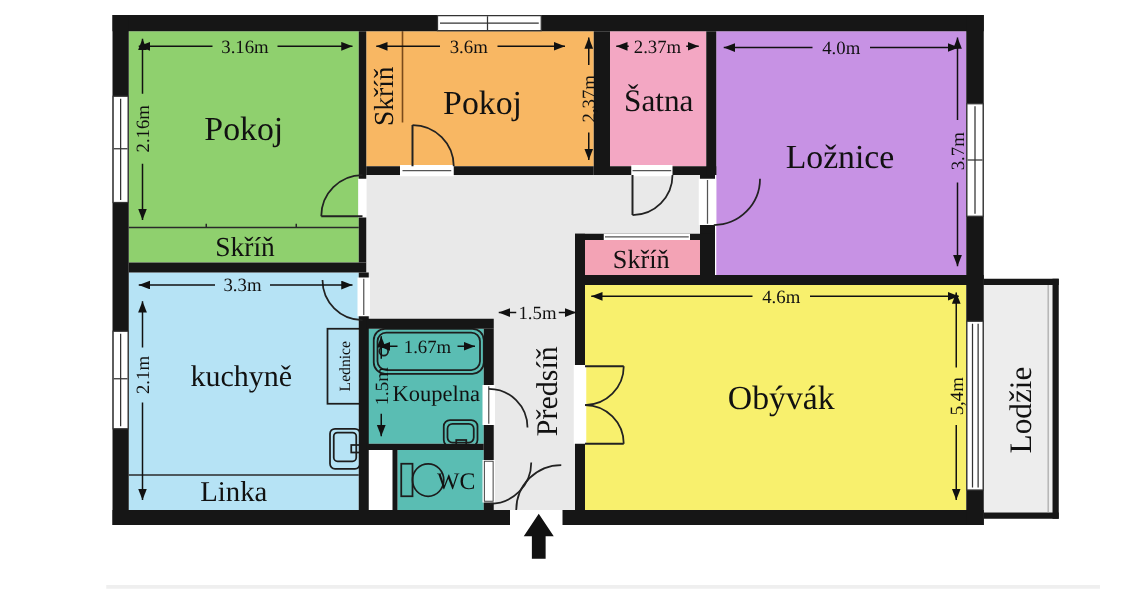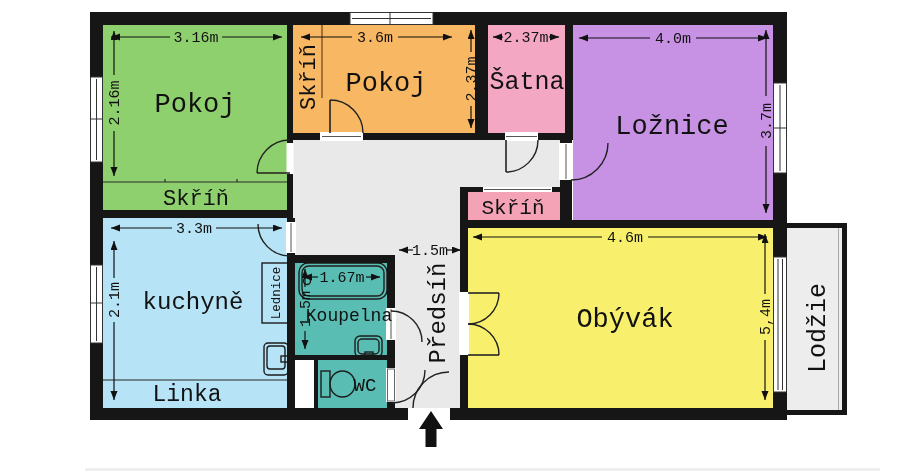--- a/index.html
+++ b/index.html
@@ -1,17 +1,17 @@
 <!DOCTYPE html>
 <html><head>
 <meta charset="utf-8">
 <style>
   html,body{margin:0;padding:0;background:#ffffff;}
   .canvas{position:relative;width:910px;height:475px;background:#ffffff;overflow:hidden;
-          font-family:Liberation Mono, monospace;}
+          font-family:Liberation Serif, serif;}
   svg{position:absolute;left:0;top:0;}
   .wall{fill:#161616;}
   .thinwall{fill:#161616;}
   .opening{fill:#ffffff;}
   .arc{fill:none;stroke:#222222;stroke-width:1.4;}
   .leaf{stroke:#222222;stroke-width:1.6;}
   .thresh{stroke:#555555;stroke-width:1;}
   .dim{stroke:#111111;stroke-width:1.2;}
   .furn{fill:none;stroke:#1d1d1d;stroke-width:1.4;}
   .divline{stroke:#2a2a2a;stroke-width:1.2;}

